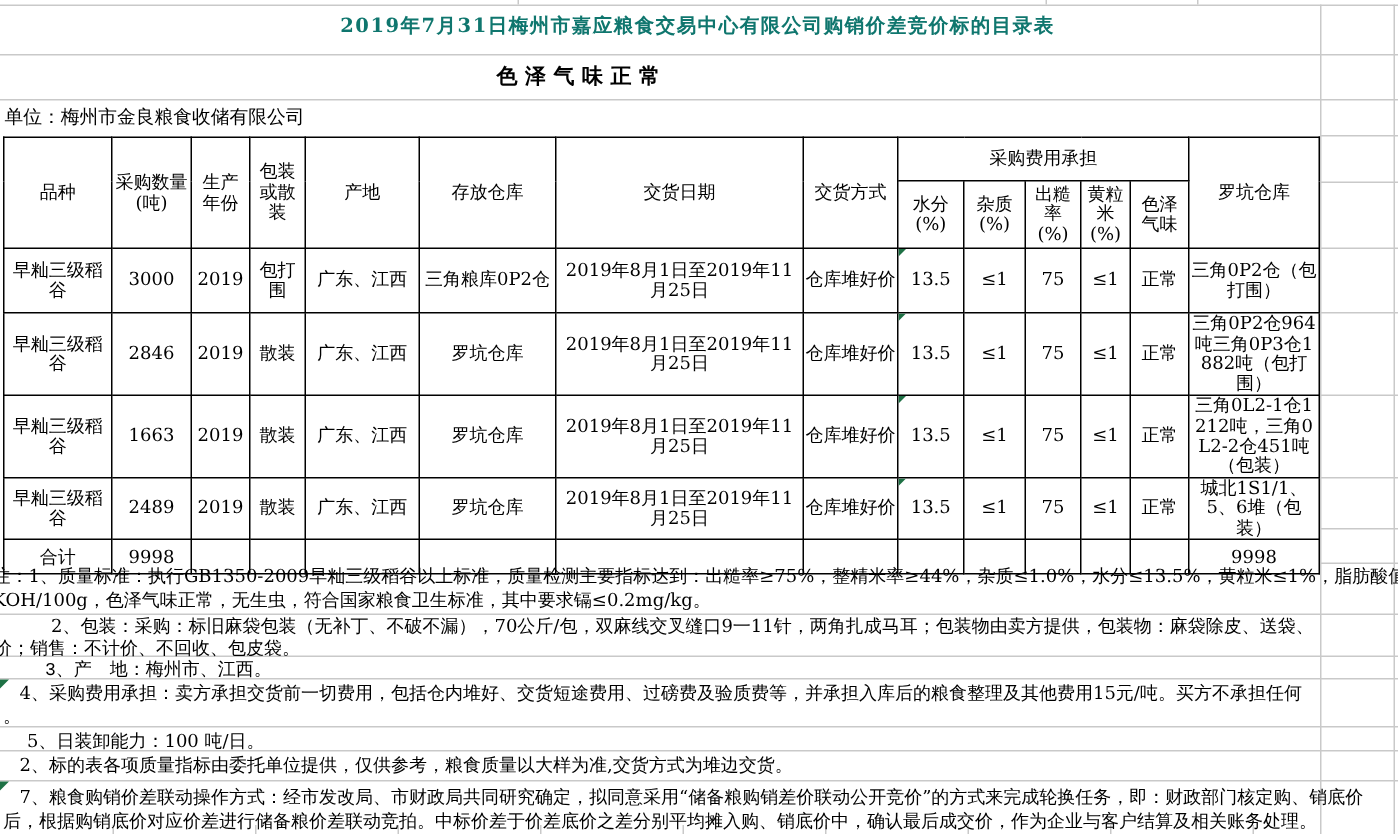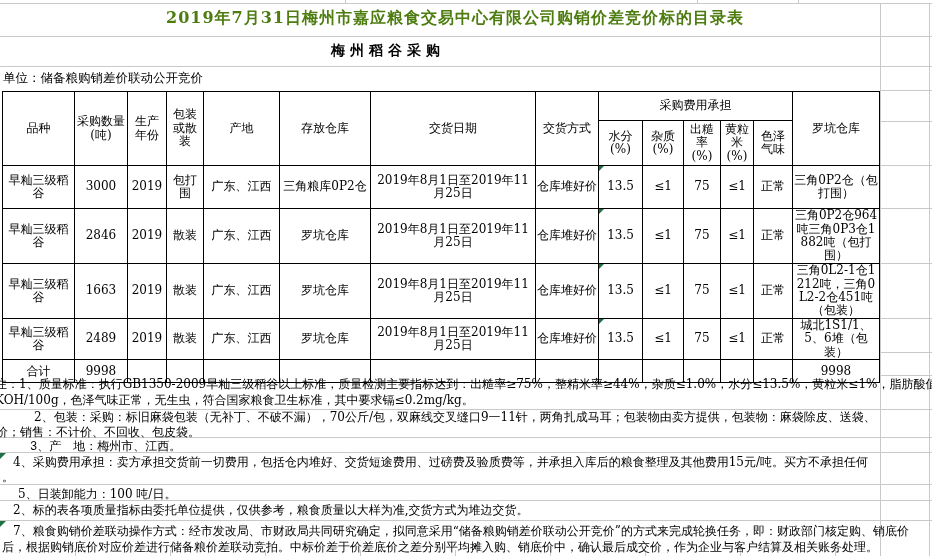--- a/index.html
+++ b/index.html
@@ -2,22 +2,22 @@
 <html><head>
 <meta charset="utf-8">
 <style>
   html,body{margin:0;padding:0;background:#ffffff;}
   #page{
     position:relative;width:932px;height:556px;overflow:hidden;background:#fff;
     font-family:"DejaVu Serif","Liberation Serif",serif;color:#000;
   }
   .gl{position:absolute;background:#c9c9c9;}
   .title{
-    position:absolute;top:8px;left:6px;width:898px;text-align:center;
-    font-size:16px;font-weight:bold;color:#4d7c0f;letter-spacing:1px;white-space:nowrap;
+    position:absolute;top:8px;left:16px;width:898px;text-align:center;
+    font-size:13px;font-weight:bold;color:#0f766e;letter-spacing:1px;white-space:nowrap;
   }
   .subtitle{
     position:absolute;top:42px;left:331px;
     font-size:14px;font-weight:bold;letter-spacing:5px;white-space:nowrap;
   }
   .unitline{position:absolute;top:70px;left:3px;font-size:12.5px;white-space:nowrap;}
   table.cat{
     position:absolute;left:2px;top:91px;width:877px;
     border-collapse:collapse;table-layout:fixed;background:#fff;
   }
@@ -74,22 +74,22 @@
   <div class="gl" style="left:170px;top:550px;width:1px;height:6px;"></div>
   <div class="gl" style="left:265px;top:550px;width:1px;height:6px;"></div>
   <div class="gl" style="left:360px;top:550px;width:1px;height:6px;"></div>
   <div class="gl" style="left:455px;top:550px;width:1px;height:6px;"></div>
   <div class="gl" style="left:550px;top:550px;width:1px;height:6px;"></div>
   <div class="gl" style="left:645px;top:550px;width:1px;height:6px;"></div>
   <div class="gl" style="left:740px;top:550px;width:1px;height:6px;"></div>
   <div class="gl" style="left:835px;top:550px;width:1px;height:6px;"></div>
 
   <div class="title">2019年7月31日梅州市嘉应粮食交易中心有限公司购销价差竞价标的目录表</div>
-  <div class="subtitle">梅州稻谷采购</div>
-  <div class="unitline">单位：储备粮购销差价联动公开竞价</div>
+  <div class="subtitle">色泽气味正常</div>
+  <div class="unitline">单位：梅州市金良粮食收储有限公司</div>
 
   <table class="cat">
     <colgroup>
       <col style="width:72px">
         <col style="width:53px">
         <col style="width:39px">
         <col style="width:37px">
       <col style="width:76px">
         <col style="width:91px">
         <col style="width:165px">

